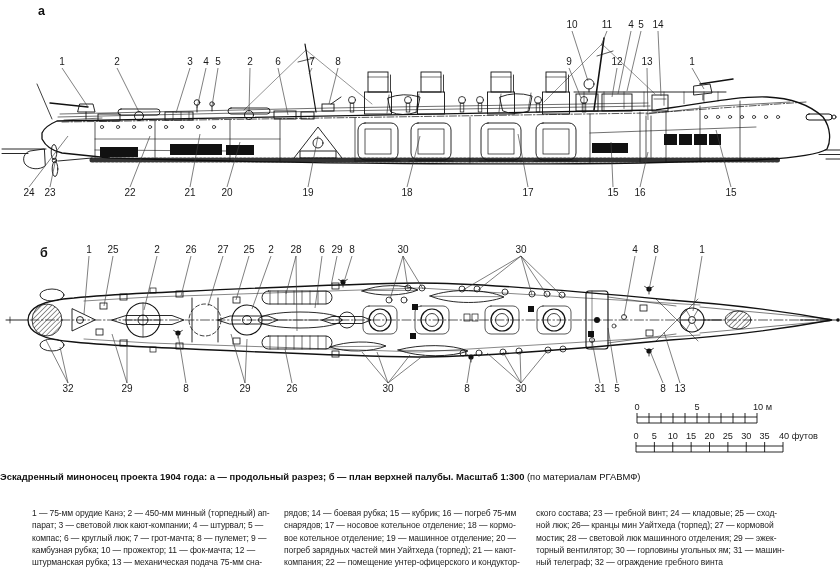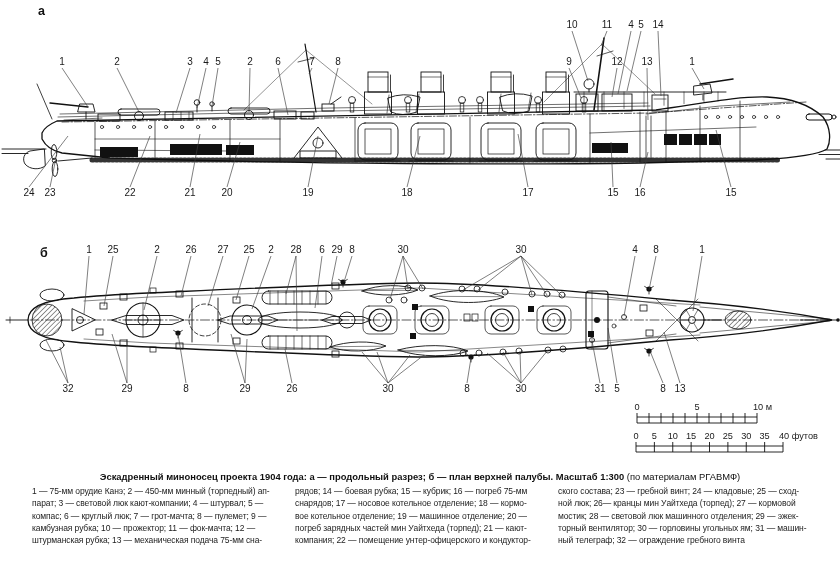--- a/index.html
+++ b/index.html
@@ -3,24 +3,24 @@
 <meta charset="utf-8">
 <style>
   html,body{margin:0;padding:0;background:#e8e8e8}
   .page{position:relative;width:840px;height:574px;background:#ffffff;overflow:hidden;
         font-family:"Liberation Sans",sans-serif;color:#161616}
   .page svg{position:absolute;top:0;left:0;display:block}
   .cnum{font-family:"Liberation Sans",sans-serif;font-size:10px;fill:#1a1a1a}
   .snum{font-family:"Liberation Sans",sans-serif;font-size:9.2px;fill:#1a1a1a}
   .viewlabel{font-family:"Liberation Sans",sans-serif;font-size:12.5px;font-weight:bold;fill:#111}
   .lead{stroke:#3a3a3a;stroke-width:0.65;fill:none}
-  .caption{position:absolute;top:470px;left:0;width:840px;text-align:center;
+  .caption{position:absolute;top:470px;left:0;width:840px;text-align:left;
            font-size:9.4px;line-height:13.2px;font-weight:bold;color:#101010}
   .caption .note{font-weight:normal}
-  .legend{position:absolute;top:485px;left:32px;display:flex;gap:11px;
+  .legend{position:absolute;top:507px;left:32px;display:flex;gap:0;
           font-size:8.5px;line-height:12.3px;letter-spacing:-0.1px;color:#1c1c1c}
   .legend p{margin:0;width:252px;white-space:pre}
 </style>
 </head>
 <body>
 
 <div class="page">
 
   <svg width="840" height="462" viewBox="0 0 840 462">
     <defs>

